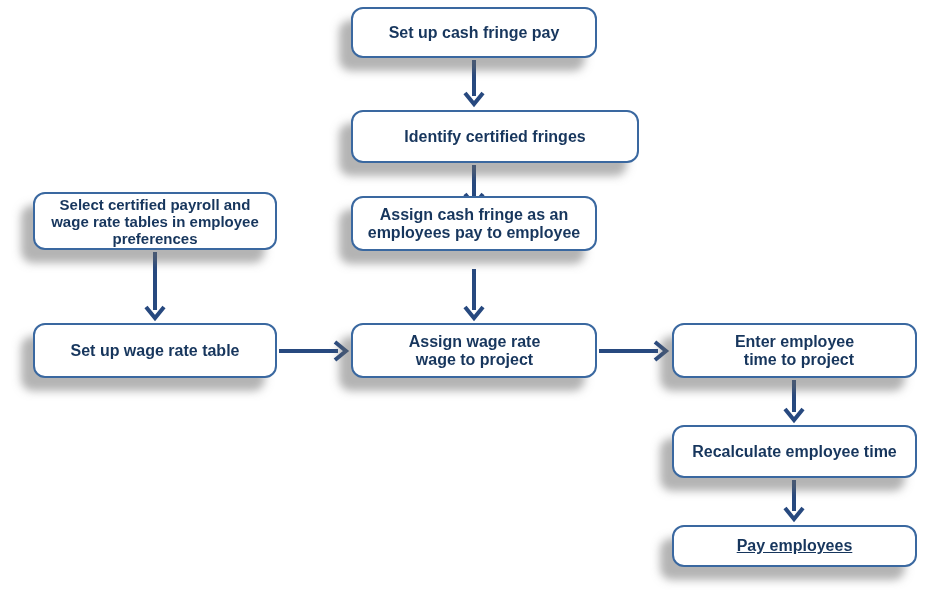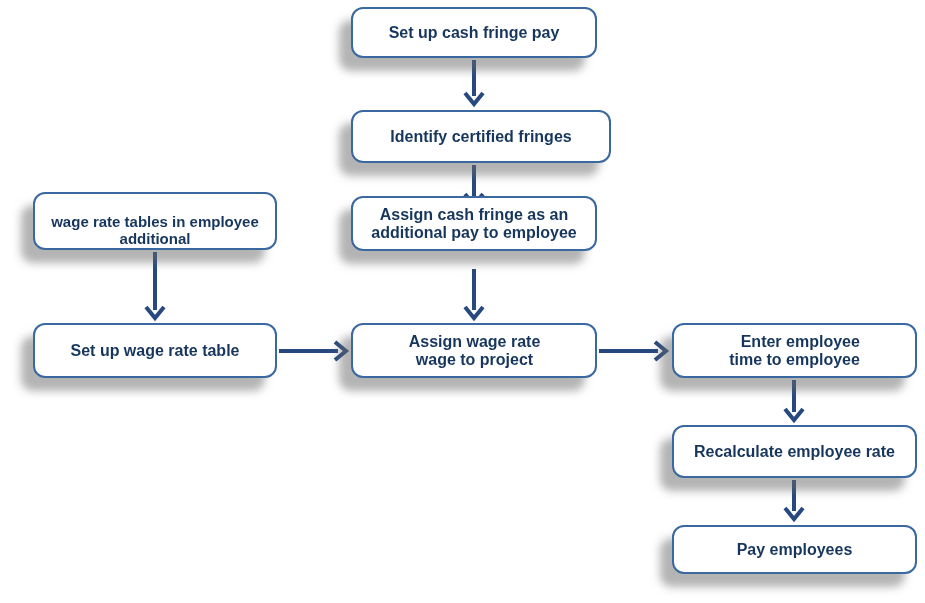--- a/index.html
+++ b/index.html
@@ -80,38 +80,38 @@
       </g>
       <g data-name="arrow-recalc-time-to-pay-employees">
         <line x1="794" y1="480" x2="794" y2="511" stroke="#27497f" stroke-width="4"></line>
         <polyline points="785,508 794,519 803,508" fill="none" stroke="#27497f" stroke-width="4" stroke-linejoin="miter" data-name="arrowhead-icon"></polyline>
       </g>
     </svg>
   <div id="nodes-layer" data-name="nodes-layer">
       <div class="node" data-name="flow-node-setup-cash-fringe" style="left: 351px; top: 7px; width: 246px; height: 51px; align-items: center;">
         <div data-name="flow-node-label"><span data-name="flow-node-label-line">Set up cash fringe pay</span></div>
       </div>
-      <div class="node" data-name="flow-node-identify-fringes" style="left: 351px; top: 110px; width: 260px; height: 53px;">
+      <div class="node" data-name="flow-node-identify-fringes" style="left: 351px; top: 110px; width: 288px; height: 53px;">
         <div data-name="flow-node-label"><span data-name="flow-node-label-line">Identify certified fringes</span></div>
       </div>
       <div class="node" data-name="flow-node-assign-cash-fringe" style="left: 351px; top: 196px; width: 246px; height: 55px;">
-        <div data-name="flow-node-label"><span data-name="flow-node-label-line">Assign cash fringe as an</span><br><span data-name="flow-node-label-line">additional pay to employee</span></div>
+        <div data-name="flow-node-label"><span data-name="flow-node-label-line">Assign cash fringe as an</span><br><span data-name="flow-node-label-line">employees pay to employee</span></div>
       </div>
       <div class="node" data-name="flow-node-select-tables" style="left: 33px; top: 192px; width: 244px; height: 58px;">
-        <div data-name="flow-node-label"><br><span data-name="flow-node-label-line">wage rate tables in employee</span><br><span data-name="flow-node-label-line">additional</span></div>
+        <div data-name="flow-node-label"><span data-name="flow-node-label-line">Select certified payroll and</span><br><span data-name="flow-node-label-line">wage rate tables in employee</span><br><span data-name="flow-node-label-line">preferences</span></div>
       </div>
       <div class="node" data-name="flow-node-setup-wage-table" style="left: 33px; top: 323px; width: 244px; height: 55px;">
         <div data-name="flow-node-label"><span data-name="flow-node-label-line">Set up wage rate table</span></div>
       </div>
       <div class="node" data-name="flow-node-assign-wage-table" style="left: 351px; top: 323px; width: 246px; height: 55px; padding-left: 11px;">
         <div data-name="flow-node-label"><span data-name="flow-node-label-line">Assign wage rate</span><br><span data-name="flow-node-label-line">wage to project</span></div>
       </div>
       <div class="node" data-name="flow-node-enter-time" style="left: 672px; top: 323px; width: 245px; height: 55px; text-align: right;">
-        <div data-name="flow-node-label"><span data-name="flow-node-label-line">Enter employee</span><br><span data-name="flow-node-label-line">time to employee</span></div>
+        <div data-name="flow-node-label"><span data-name="flow-node-label-line">Enter employee</span><br><span data-name="flow-node-label-line">time to project</span></div>
       </div>
       <div class="node" data-name="flow-node-recalc-time" style="left: 672px; top: 425px; width: 245px; height: 53px;">
-        <div data-name="flow-node-label"><span data-name="flow-node-label-line">Recalculate employee rate</span></div>
+        <div data-name="flow-node-label"><span data-name="flow-node-label-line">Recalculate employee time</span></div>
       </div>
-      <div class="node" data-name="flow-node-pay-employees" style="left: 672px; top: 525px; width: 245px; height: 49px;">
+      <div class="node" data-name="flow-node-pay-employees" style="left: 672px; top: 525px; width: 245px; height: 42px; text-decoration: underline;">
         <div data-name="flow-node-label"><span data-name="flow-node-label-line">Pay employees</span></div>
       </div>
     </div>
 </div>
 
 </body></html>

